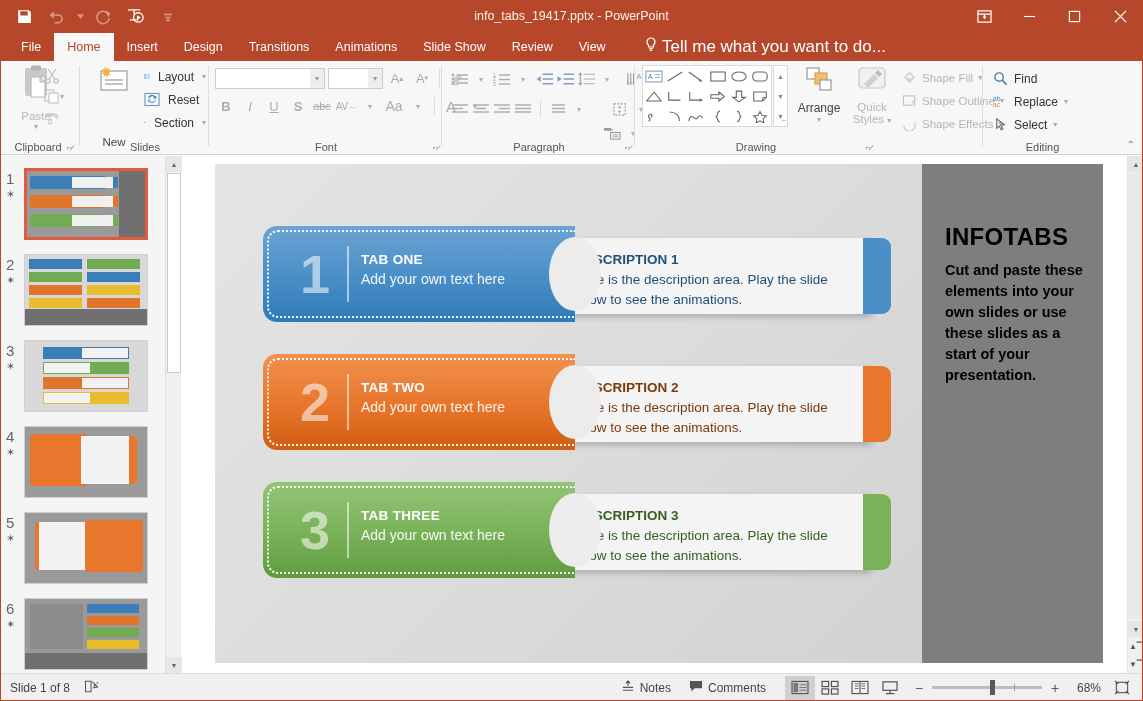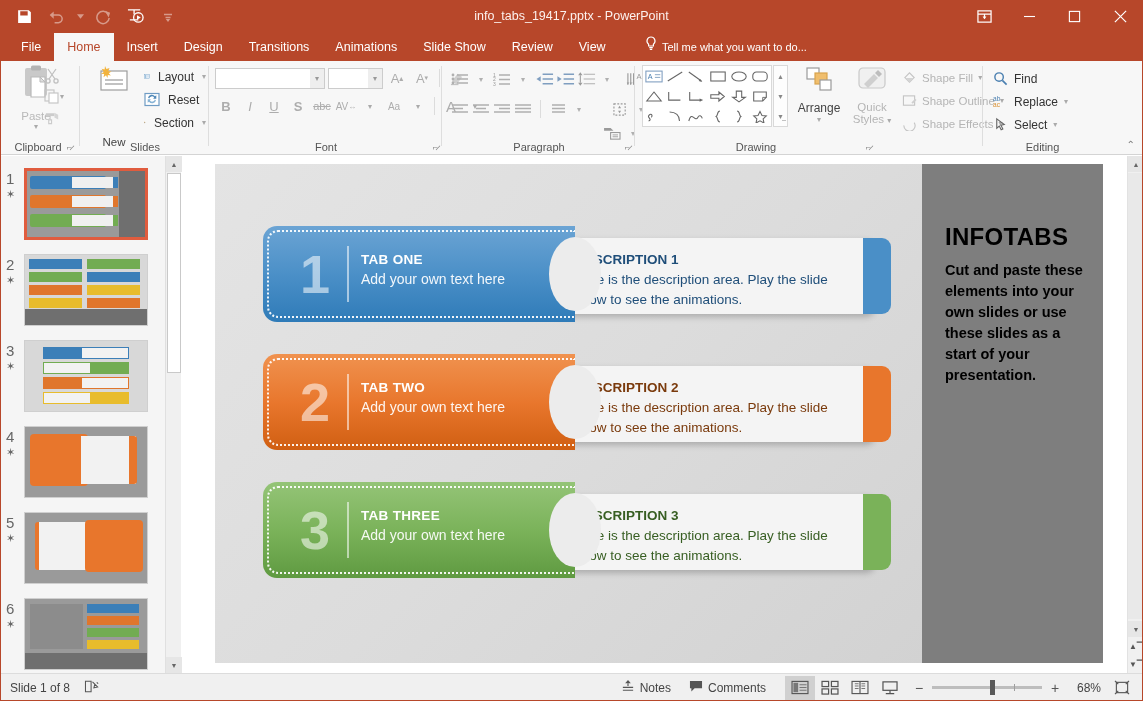--- a/index.html
+++ b/index.html
@@ -37,21 +37,21 @@
     position:absolute; left:0; top:33px; width:1143px; height:28px;
     background:#b7472a; color:#fff; font-size:12.5px;
   }
   .rtabs { position:absolute; left:8px; top:0; display:flex; height:28px; }
   .rtab {
     height:28px; line-height:28px; padding:0 13px; color:#fff; white-space:nowrap;
   }
   .rtab.active { background:#f7f7f7; color:#b7472a; }
   .tellme {
     position:absolute; left:645px; top:0; height:28px; line-height:28px;
-    display:flex; align-items:center; gap:5px; color:#fff; font-size:11px;
+    display:flex; align-items:center; gap:5px; color:#fff; font-size:17px;
   }
   .tr-right { position:absolute; right:0; top:0; height:28px; display:flex; align-items:center; }
   .office-tut { font-size:12.5px; padding:0 12px; line-height:28px; color:#fff; }
   .share-btn {
     display:flex; align-items:center; gap:5px; font-size:12.5px;
     height:28px; padding:0 14px 0 10px; background:#a63f26; color:#fff;
   }
 
   
   .ribbon {
@@ -471,21 +471,21 @@
         <div class="fbtn bold">B</div>
         <div class="fbtn ital">I</div>
         <div class="fbtn und">U</div>
         <div class="fbtn" style="font-weight:bold">S</div>
         <div class="fbtn strike" style="font-size:11px">abc</div>
         <div class="fbtn" style="font-size:10px">
           <span>AV</span>
             <span style="font-size:8px">↔</span>
         </div>
         <div class="fbtn cr">▾</div>
-        <div class="fbtn" style="font-size:10px">Aa</div>
+        <div class="fbtn" style="font-size:14px">Aa</div>
         <div class="fbtn cr">▾</div>
         <div class="vline"></div>
         <div class="fbtn" style="font-size:15px">A</div>
         <div class="fbtn cr">▾</div>
       </div>
       <div class="rgroup-label">Font</div>
       <div class="dlg-launch" style="right:4px;">⌐̷</div>
     </div>
     <div class="rgroup-sep" style="left:441px;"></div>
 

